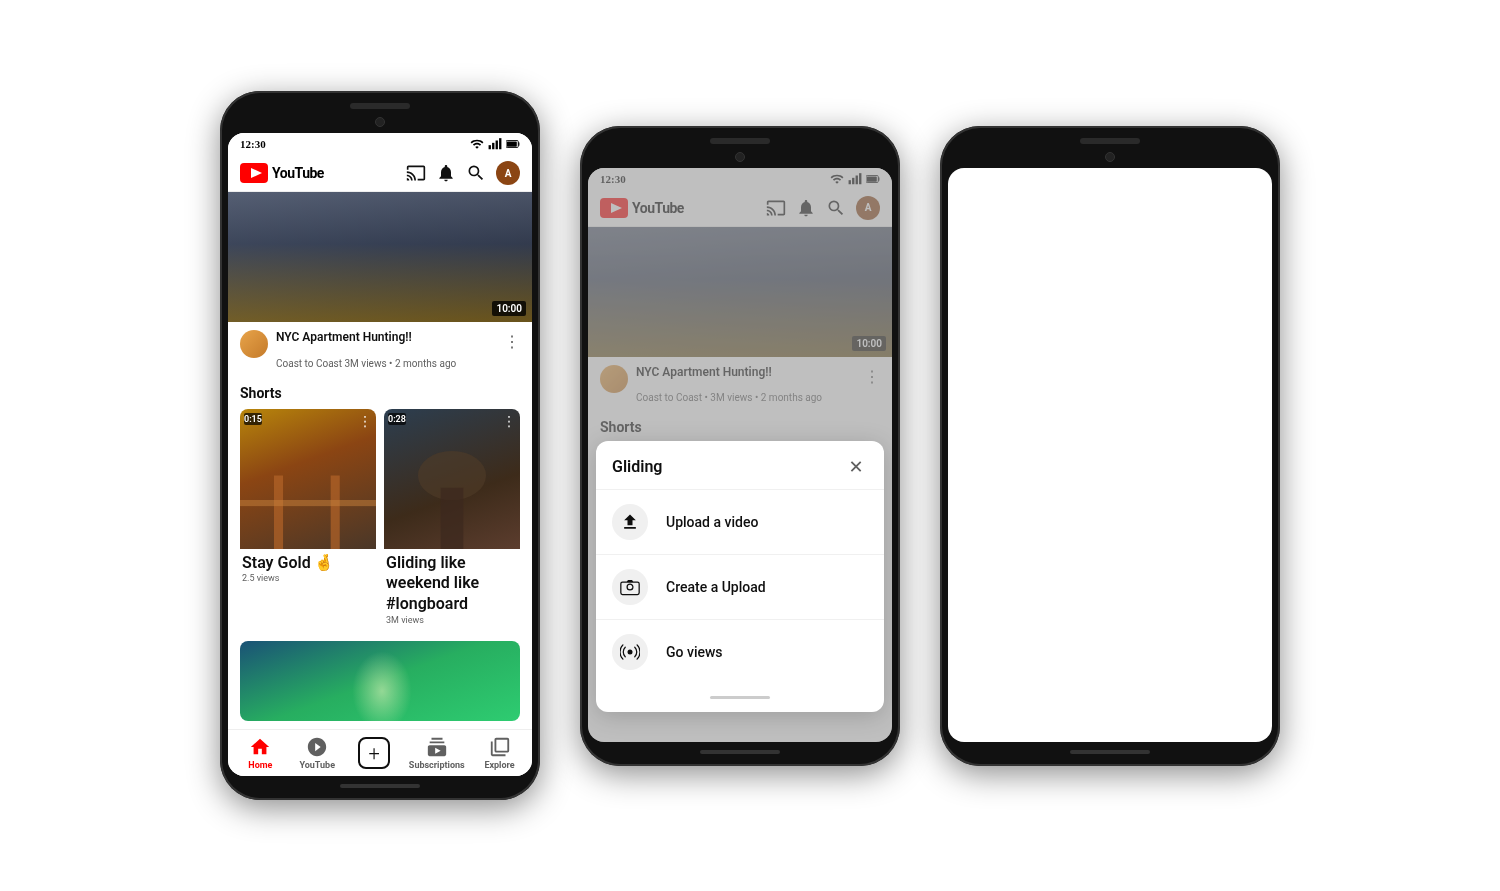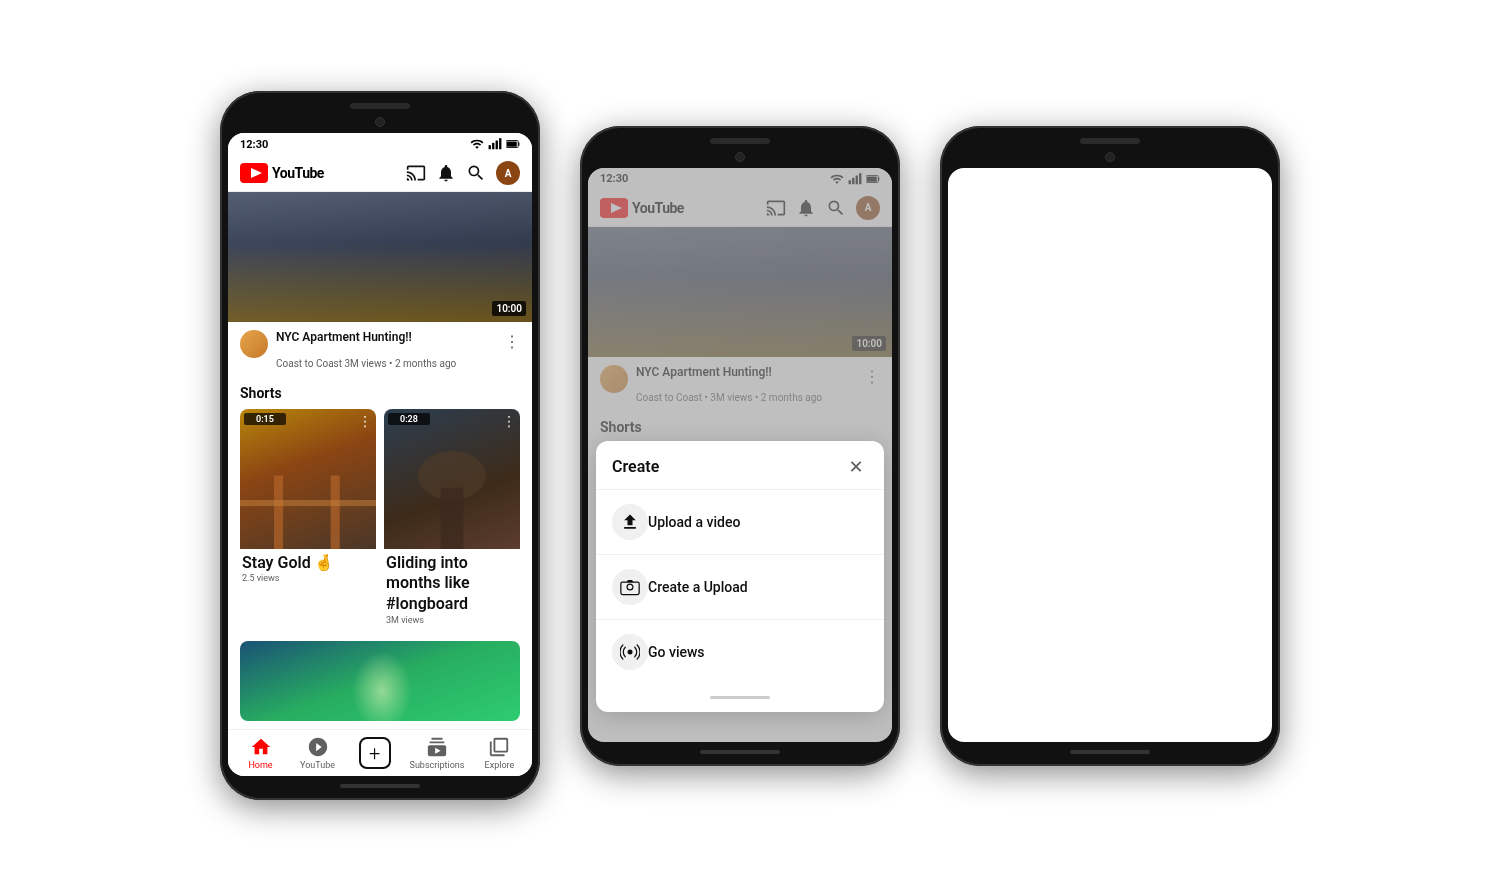--- a/index.html
+++ b/index.html
@@ -73,21 +73,21 @@
     
     .status-bar {
       background: #fff;
       display: flex;
       justify-content: space-between;
       align-items: center;
       padding: 4px 12px;
       font-size: 11px;
       font-weight: 600;
     }
-    .status-bar .time { font-size: 11px; font-weight: 700; }
+    .status-bar .time { font-size: 11px; font-weight: 700; font-family: Liberation Serif, serif; }
     .status-icons { display: flex; align-items: center; gap: 4px; }
     .status-icons svg { width: 14px; height: 14px; }
 
     
     .yt-header {
       background: #fff;
       display: flex;
       align-items: center;
       padding: 6px 12px;
       border-bottom: 1px solid #eee;
@@ -218,21 +218,21 @@
     .short-thumb-2 {
       background: linear-gradient(160deg, #2c3e50 0%, #3d2b1a 60%, #5c3d2e 100%);
     }
     .short-duration {
       position: absolute;
       top: 4px;
       left: 4px;
       background: rgba(0,0,0,0.7);
       color: #fff;
       font-size: 9px;
-      padding: 1px 12px;
+      padding: 1px 0;
       border-radius: 2px;
       font-weight: 600;
     }
     .short-more {
       position: absolute;
       top: 4px;
       right: 4px;
       color: rgba(255,255,255,0.9);
       font-size: 14px;
     }
@@ -280,20 +280,21 @@
       display: flex;
       flex-direction: column;
       align-items: center;
       gap: 2px;
       min-width: 44px;
     }
     .nav-icon { width: 22px; height: 22px; }
     .nav-label {
       font-size: 9px;
       color: #606060;
+      font-weight: bold;
     }
     .nav-item.active .nav-label { color: #ff0000; }
     .nav-add-btn {
       width: 32px;
       height: 32px;
       border: 2px solid #0f0f0f;
       border-radius: 8px;
       display: flex;
       align-items: center;
       justify-content: center;
@@ -332,21 +333,21 @@
       display: flex;
       align-items: center;
       justify-content: center;
       color: #606060;
       font-size: 18px;
     }
     .create-modal-item {
       display: flex;
       align-items: center;
       padding: 14px 16px;
-      gap: 0;
+      gap: 18px;
       border-top: 1px solid #f0f0f0;
     }
     .create-modal-icon {
       width: 36px;
       height: 36px;
       border-radius: 50%;
       background: #f0f0f0;
       display: flex;
       align-items: center;
       justify-content: center;
@@ -478,21 +479,21 @@
         <div class="short-card">
           <div class="short-thumb short-thumb-2">
             <span class="short-duration">0:28</span>
             <span class="short-more">⋮</span>
             <svg style="position:absolute;bottom:0;left:0;width:100%;height:70%" viewBox="0 0 120 80" preserveAspectRatio="none">
               <ellipse cx="60" cy="20" rx="30" ry="20" fill="rgba(80,60,40,0.6)"></ellipse>
               <rect x="50" y="30" width="20" height="50" fill="rgba(60,40,30,0.7)"></rect>
             </svg>
           </div>
           <div class="short-info">
-            <div class="short-title">Gliding into months like #longboard</div>
+            <div class="short-title">Gliding like weekend like #longboard</div>
             <div class="short-views">3M views</div>
           </div>
         </div>
       </div>
     </div>
 
     <div class="landscape-thumb" style="margin:8px 12px;border-radius:8px;overflow:hidden;width:calc(100% - 24px);">
       <div class="landscape-rays"></div>
     </div>
 
@@ -613,21 +614,21 @@
             </div>
           </div>
         </div>
       </div>
     </div>
 
     <div class="modal-overlay"></div>
 
     <div class="create-modal">
       <div class="create-modal-header">
-        <span class="create-modal-title">Create</span>
+        <span class="create-modal-title">Gliding</span>
         <div class="create-modal-close">✕</div>
       </div>
 
       <div class="create-modal-item">
         <div class="create-modal-icon">
           <svg width="20" height="20" viewBox="0 0 24 24" fill="#0f0f0f">
               <path d="M9 16h6v-6h4l-7-7-7 7h4zm-4 2h14v2H5z"></path>
             </svg>
         </div>
         <span class="create-modal-label">Upload a video</span>

